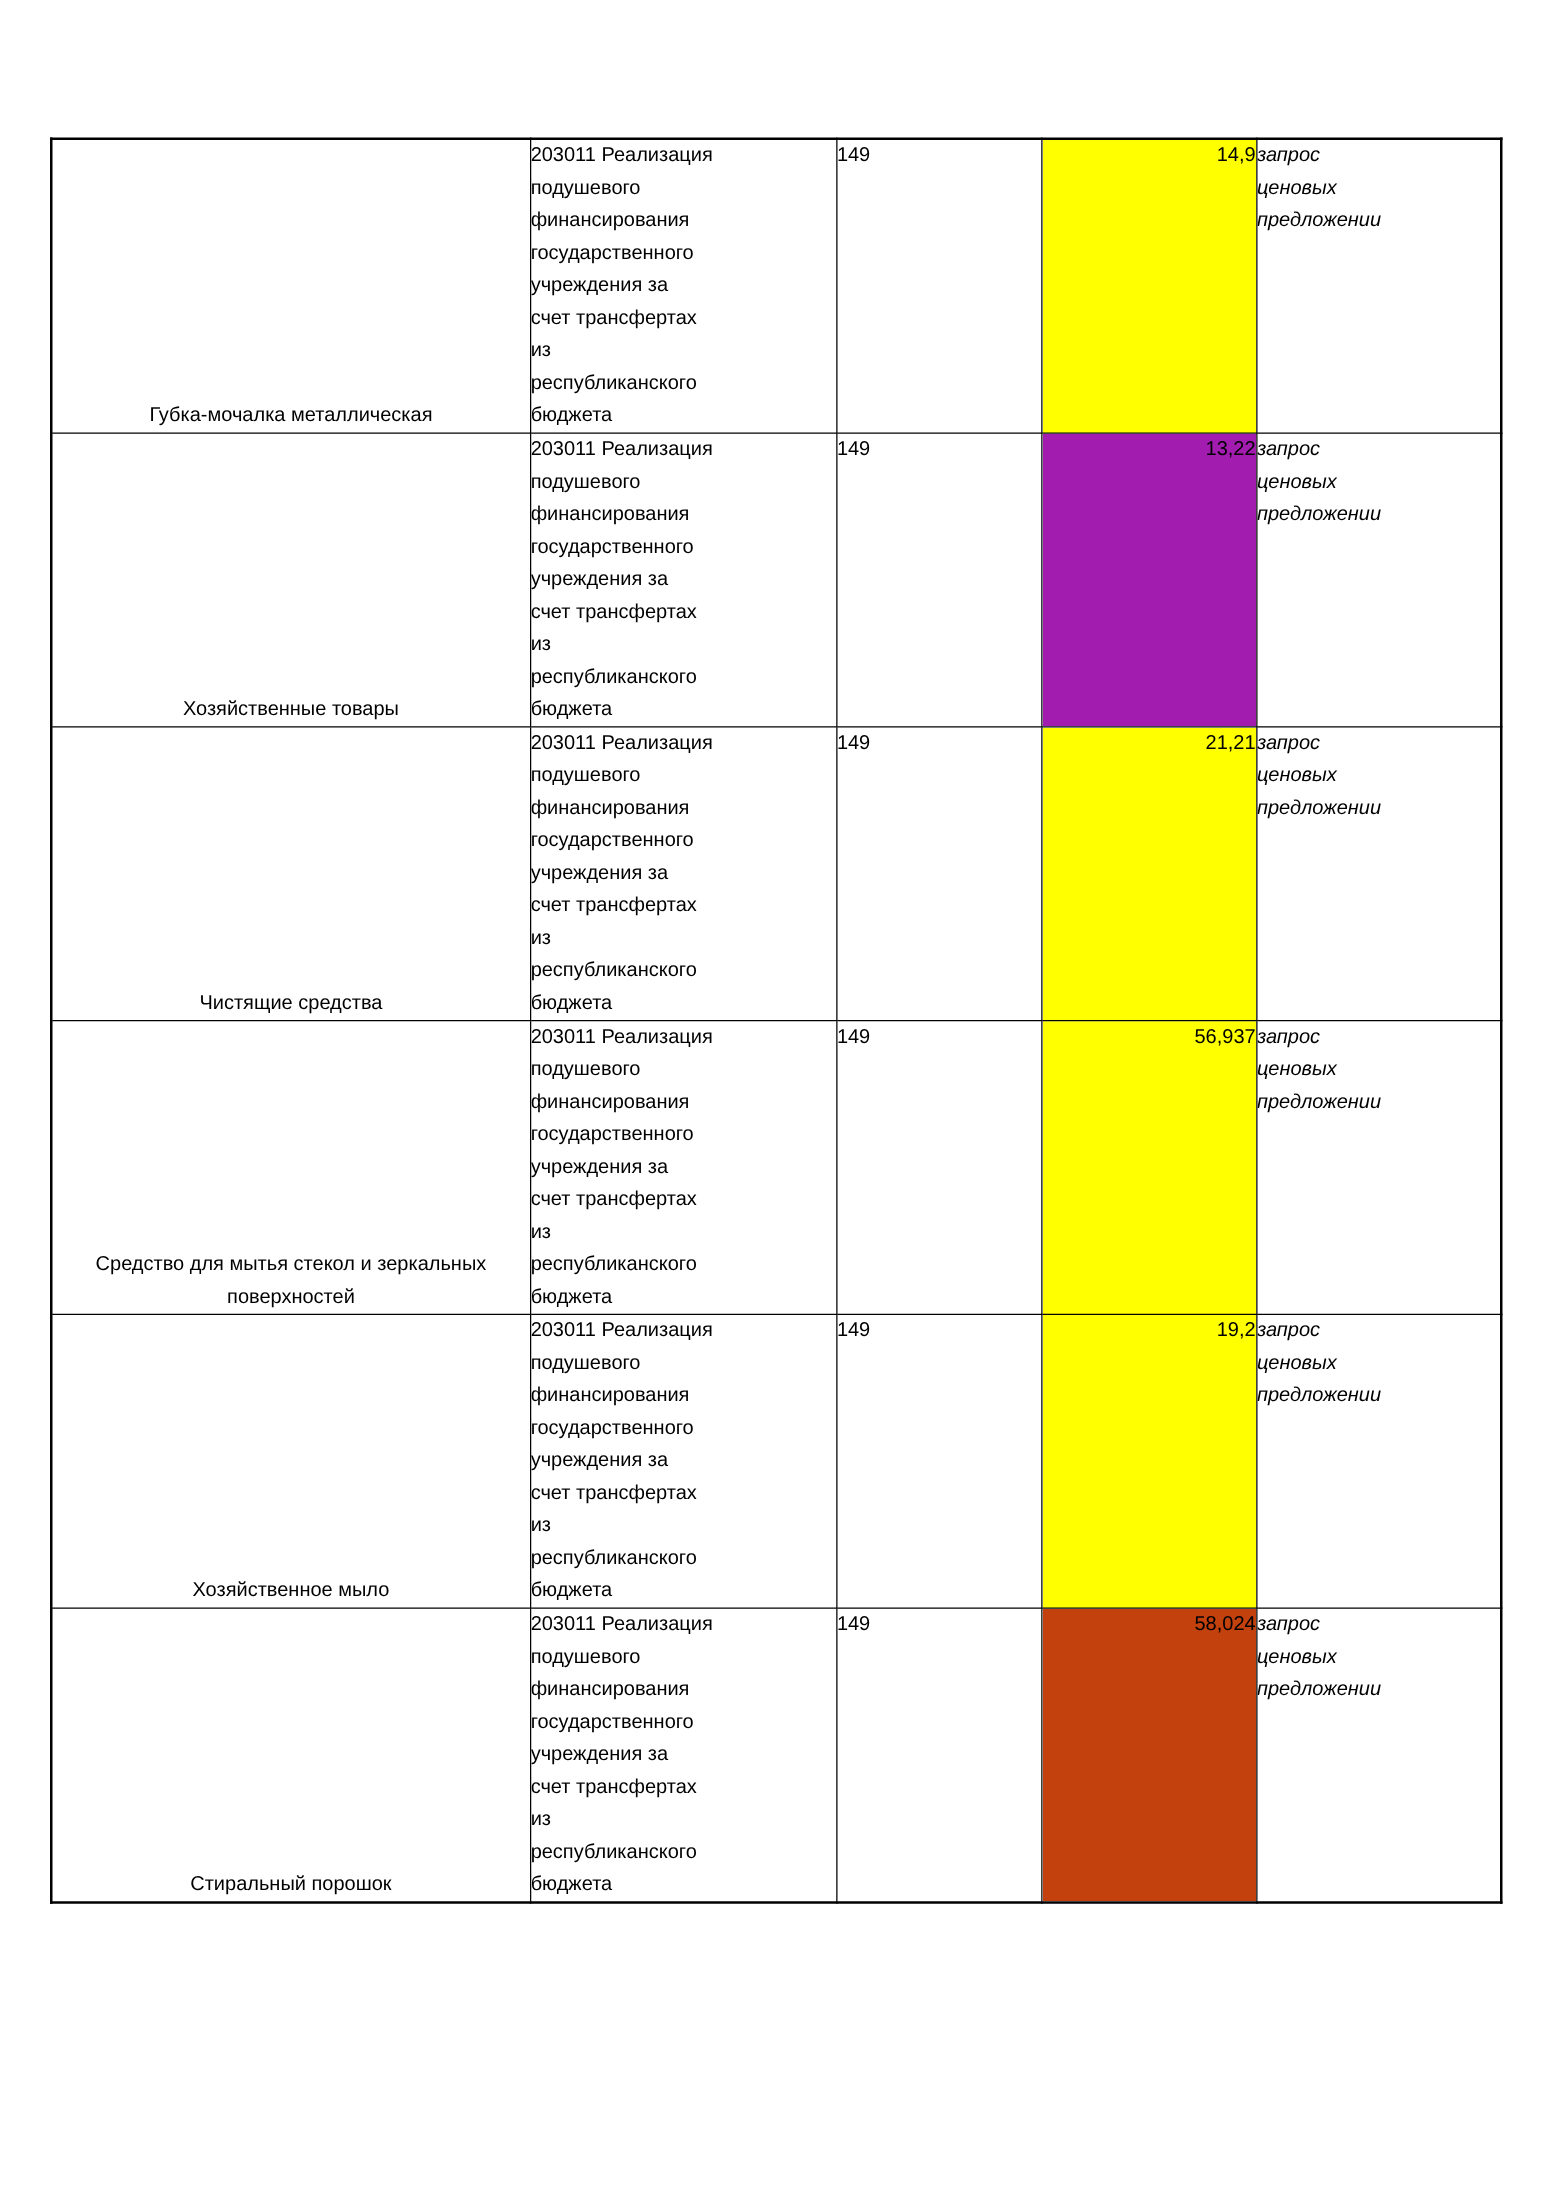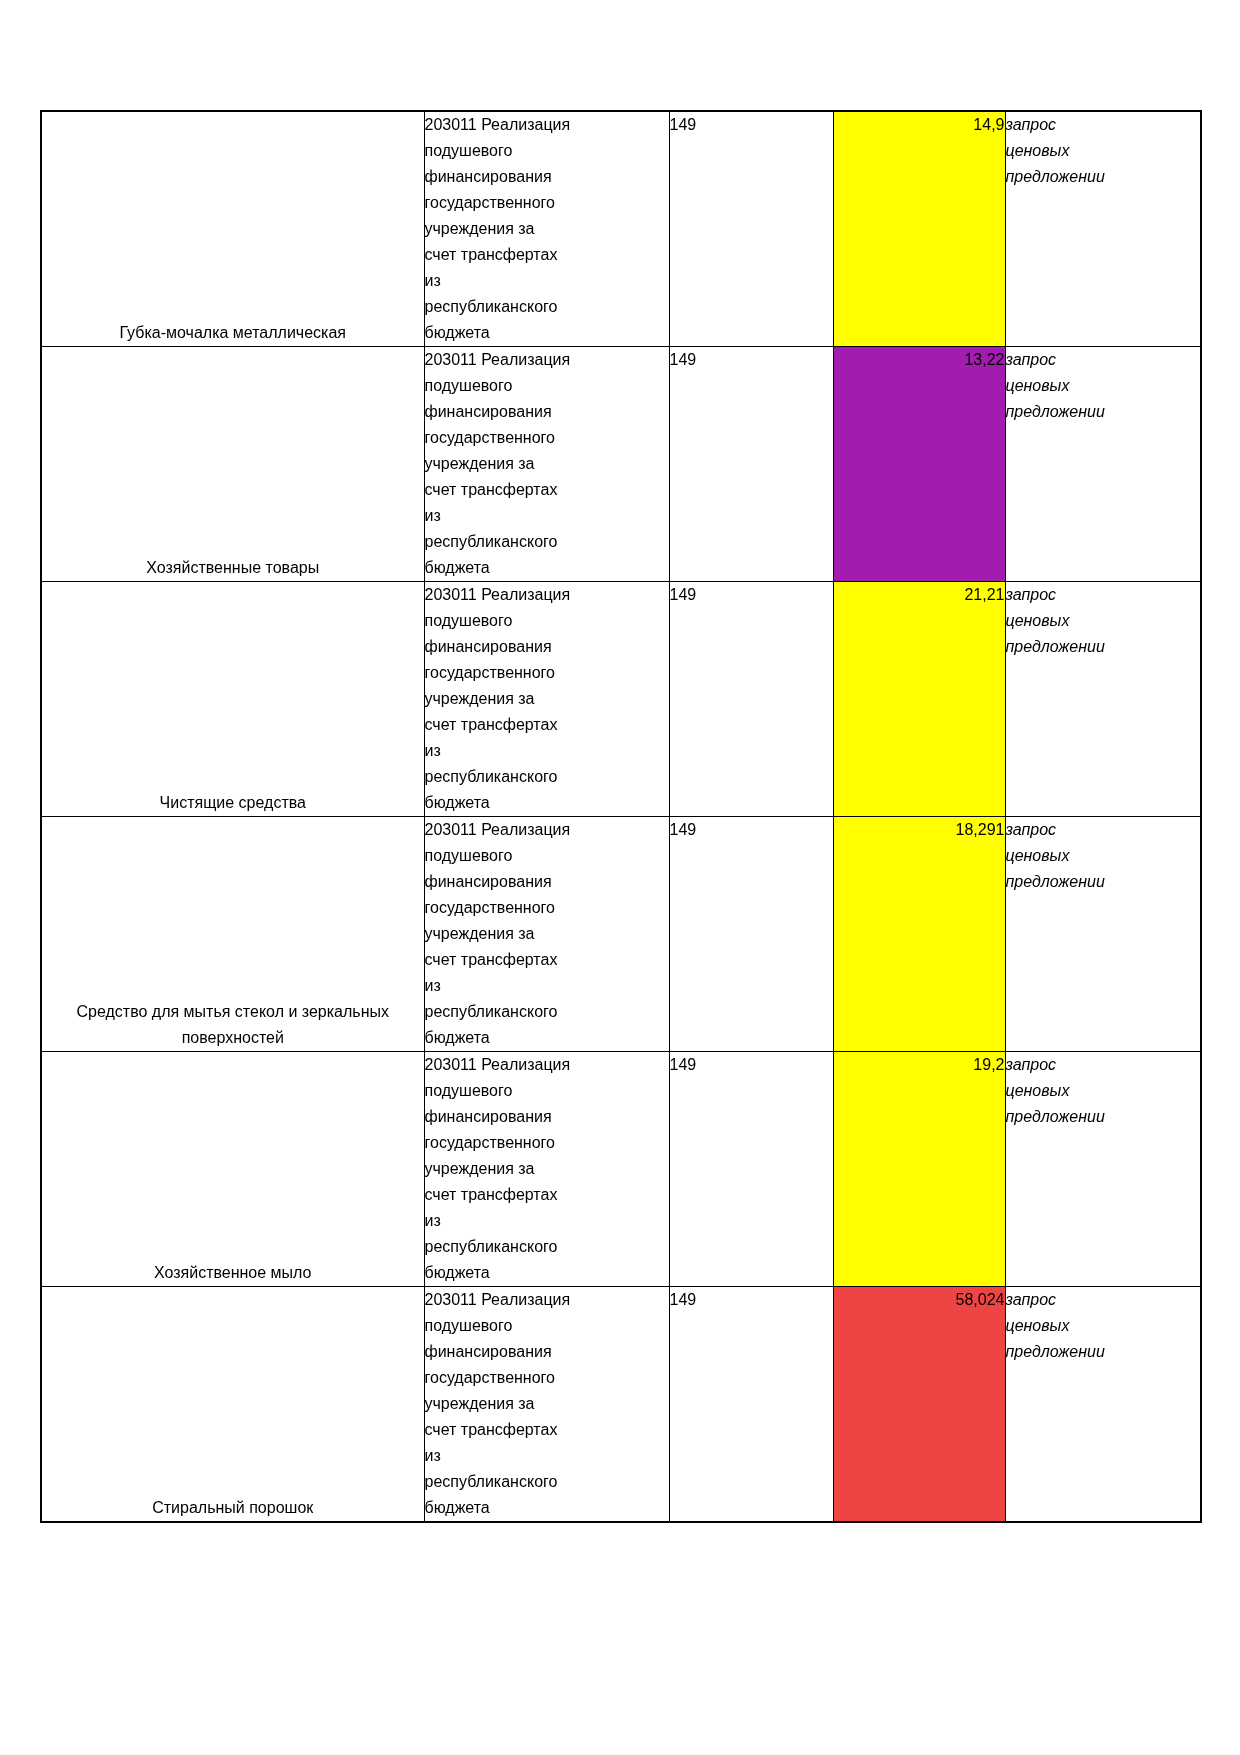--- a/index.html
+++ b/index.html
@@ -136,21 +136,21 @@
         <td class="program-cell">203011 Реализация
 подушевого
 финансирования
 государственного
 учреждения за
 счет трансфертах
 из
 республиканского
 бюджета</td>
         <td class="code-cell">149</td>
-        <td class="value-cell" style="background: rgb(255, 255, 0);">18,291</td>
+        <td class="value-cell" style="background: rgb(255, 255, 0);">56,937</td>
         <td class="method-cell">запрос
 ценовых
 предложении</td>
       </tr>
       <tr>
         <td class="item-cell">Хозяйственное мыло</td>
         <td class="program-cell">203011 Реализация
 подушевого
 финансирования
 государственного
@@ -170,20 +170,20 @@
         <td class="program-cell">203011 Реализация
 подушевого
 финансирования
 государственного
 учреждения за
 счет трансфертах
 из
 республиканского
 бюджета</td>
         <td class="code-cell">149</td>
-        <td class="value-cell" style="background: #ef4444;">58,024</td>
+        <td class="value-cell" style="background: #c2410c;">58,024</td>
         <td class="method-cell">запрос
 ценовых
 предложении</td>
       </tr>
     </tbody>
   </table>
 </div>
 
 </body></html>

